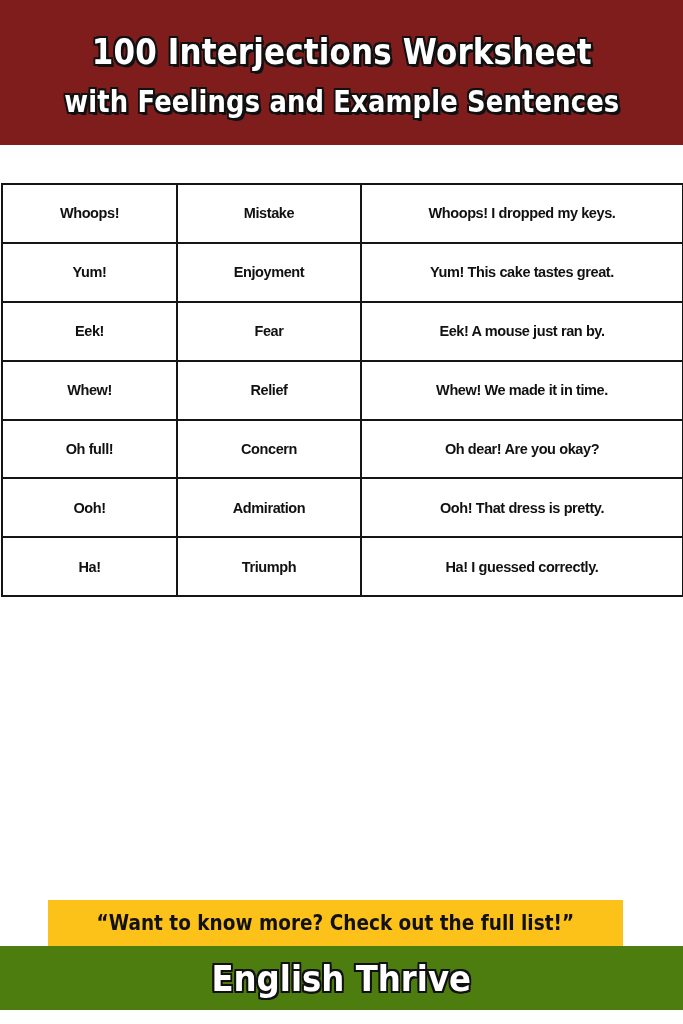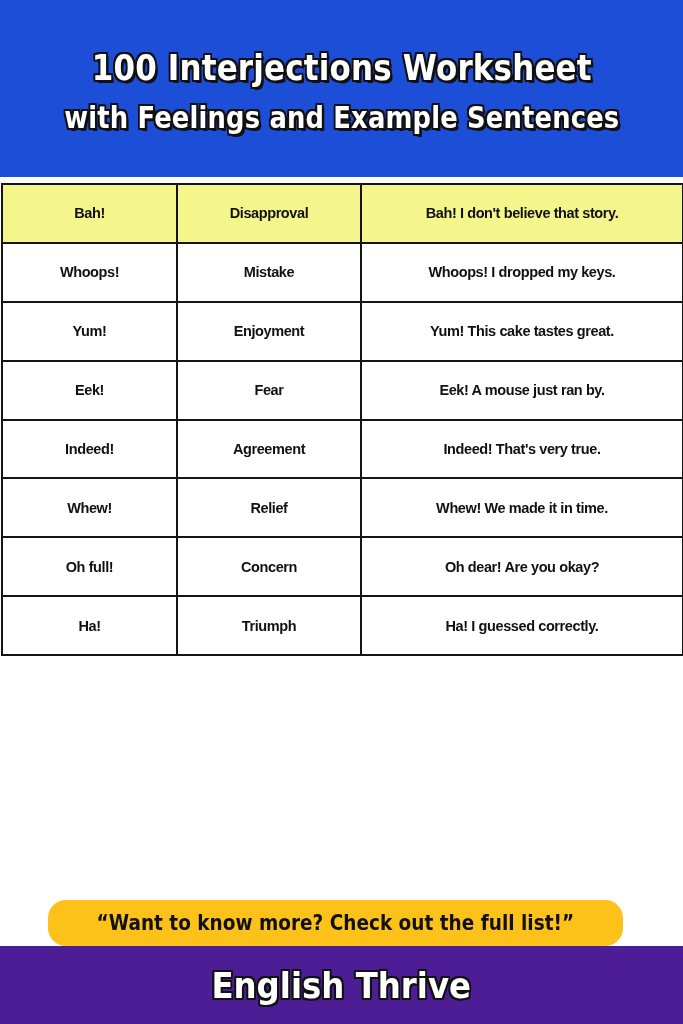--- a/index.html
+++ b/index.html
@@ -1,21 +1,21 @@
 <!DOCTYPE html>
 <html><head>
   <meta charset="utf-8">
   <style>
     * { box-sizing: border-box; margin: 0; padding: 0; }
     html, body { width: 683px; height: 1024px; overflow: hidden; background: #ffffff; }
     body { position: relative; font-family: "Liberation Sans", sans-serif; }
 
     .header {
-      position: absolute; left: 0; top: 0; width: 683px; height: 177px;
-      background: #1d4ed8;
+      position: absolute; left: 0; top: 0; width: 683px; height: 145px;
+      background: #7f1d1d;
       display: flex; flex-direction: column; align-items: center; justify-content: center;
       padding-top: 6px;
     }
     .title-line {
       font-family: "DejaVu Sans", sans-serif;
       font-weight: bold;
       color: #ffffff;
       letter-spacing: 0.2px;
       text-shadow:
         -2px -2px 0 #111, 2px -2px 0 #111, -2px 2px 0 #111, 2px 2px 0 #111,
@@ -48,27 +48,26 @@
     col.c3 { width: 322px; }
     tr.highlight td { background: #f4f58a; }
 
     .cta {
       position: absolute; left: 48px; top: 900px; width: 575px; height: 46px;
       background: #fdc21a;
       display: flex; align-items: center; justify-content: center;
       font-family: "DejaVu Sans", sans-serif;
       font-weight: bold; font-size: 21px; color: #111111;
       transform-origin: center;
-      border-radius: 18px;
     }
     .cta span { display: inline-block; transform: scaleX(0.88); white-space: nowrap; }
 
     .footer {
-      position: absolute; left: 0; top: 946px; width: 683px; height: 78px;
-      background: #4c1d95;
+      position: absolute; left: 0; top: 946px; width: 683px; height: 64px;
+      background: #4d7c0f;
       display: flex; align-items: center; justify-content: center;
     }
     .brand {
       font-family: "DejaVu Sans", sans-serif;
       font-weight: bold; font-size: 36px; color: #ffffff;
       text-shadow:
         -2px -2px 0 #111, 2px -2px 0 #111, -2px 2px 0 #111, 2px 2px 0 #111,
         0 -2px 0 #111, 0 2px 0 #111, -2px 0 0 #111, 2px 0 0 #111;
       transform: scaleX(0.9);
       white-space: nowrap;
@@ -83,54 +82,49 @@
 </header>
 
 <div class="table-wrap">
   <table>
     <colgroup>
       <col class="c1">
         <col class="c2">
         <col class="c3">
     </colgroup>
     <tbody>
-      <tr class="highlight">
-        <td>Bah!</td>
-        <td>Disapproval</td>
-        <td>Bah! I don't believe that story.</td>
-      </tr>
       <tr>
         <td>Whoops!</td>
         <td>Mistake</td>
         <td>Whoops! I dropped my keys.</td>
       </tr>
       <tr>
         <td>Yum!</td>
         <td>Enjoyment</td>
         <td>Yum! This cake tastes great.</td>
       </tr>
       <tr>
         <td>Eek!</td>
         <td>Fear</td>
         <td>Eek! A mouse just ran by.</td>
       </tr>
       <tr>
-        <td>Indeed!</td>
-        <td>Agreement</td>
-        <td>Indeed! That's very true.</td>
-      </tr>
-      <tr>
         <td>Whew!</td>
         <td>Relief</td>
         <td>Whew! We made it in time.</td>
       </tr>
       <tr>
         <td>Oh full!</td>
         <td>Concern</td>
         <td>Oh dear! Are you okay?</td>
+      </tr>
+      <tr>
+        <td>Ooh!</td>
+        <td>Admiration</td>
+        <td>Ooh! That dress is pretty.</td>
       </tr>
       <tr>
         <td>Ha!</td>
         <td>Triumph</td>
         <td>Ha! I guessed correctly.</td>
       </tr>
     </tbody>
   </table>
 </div>
 

